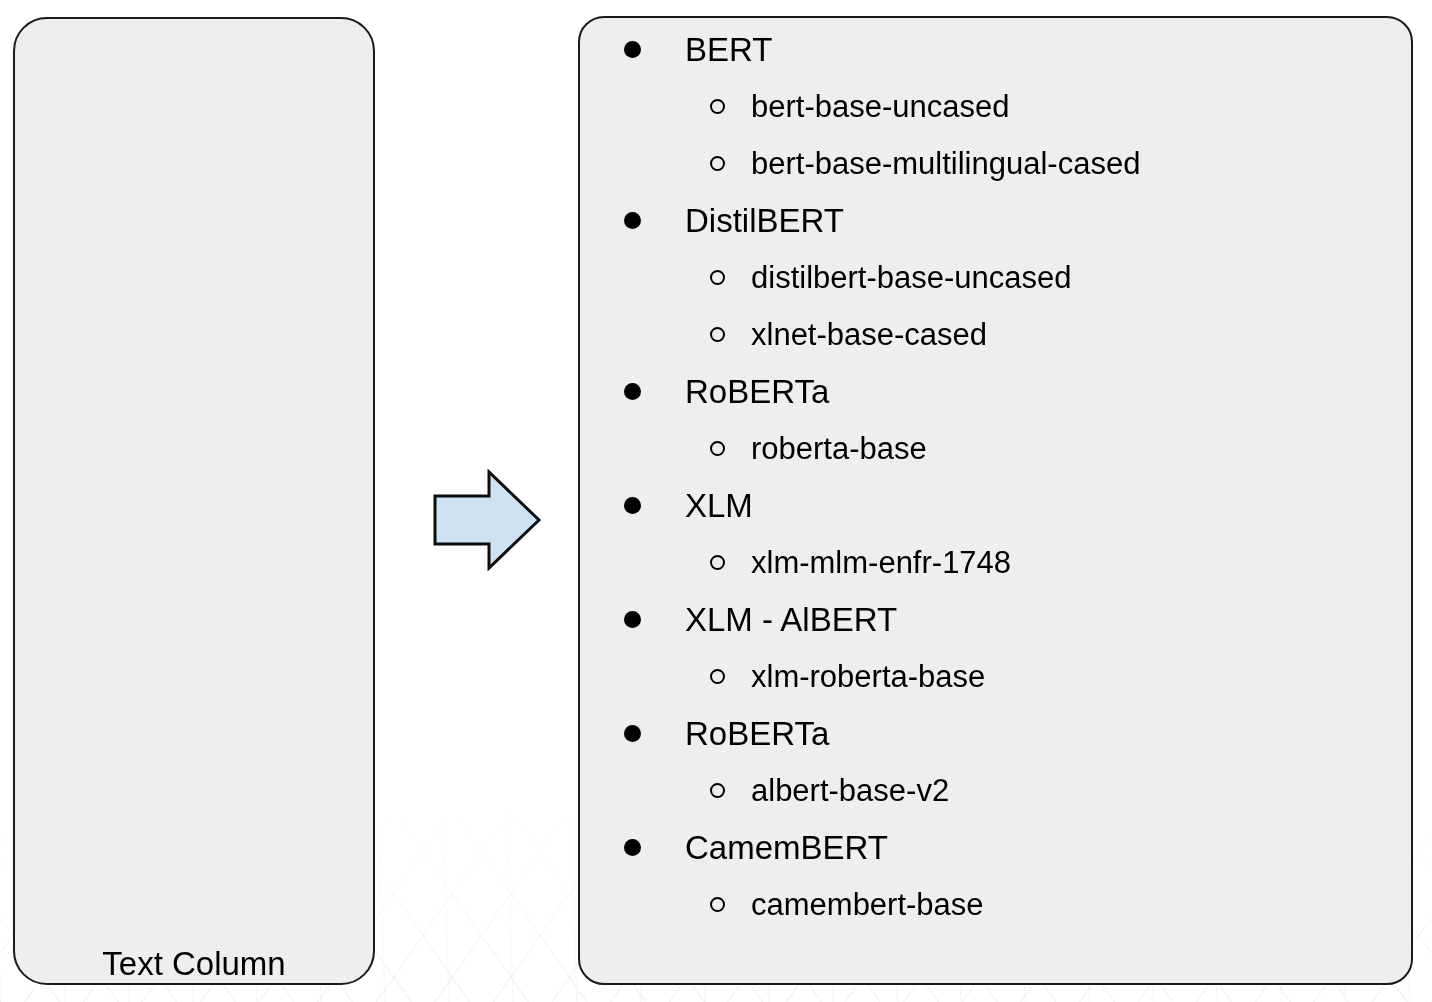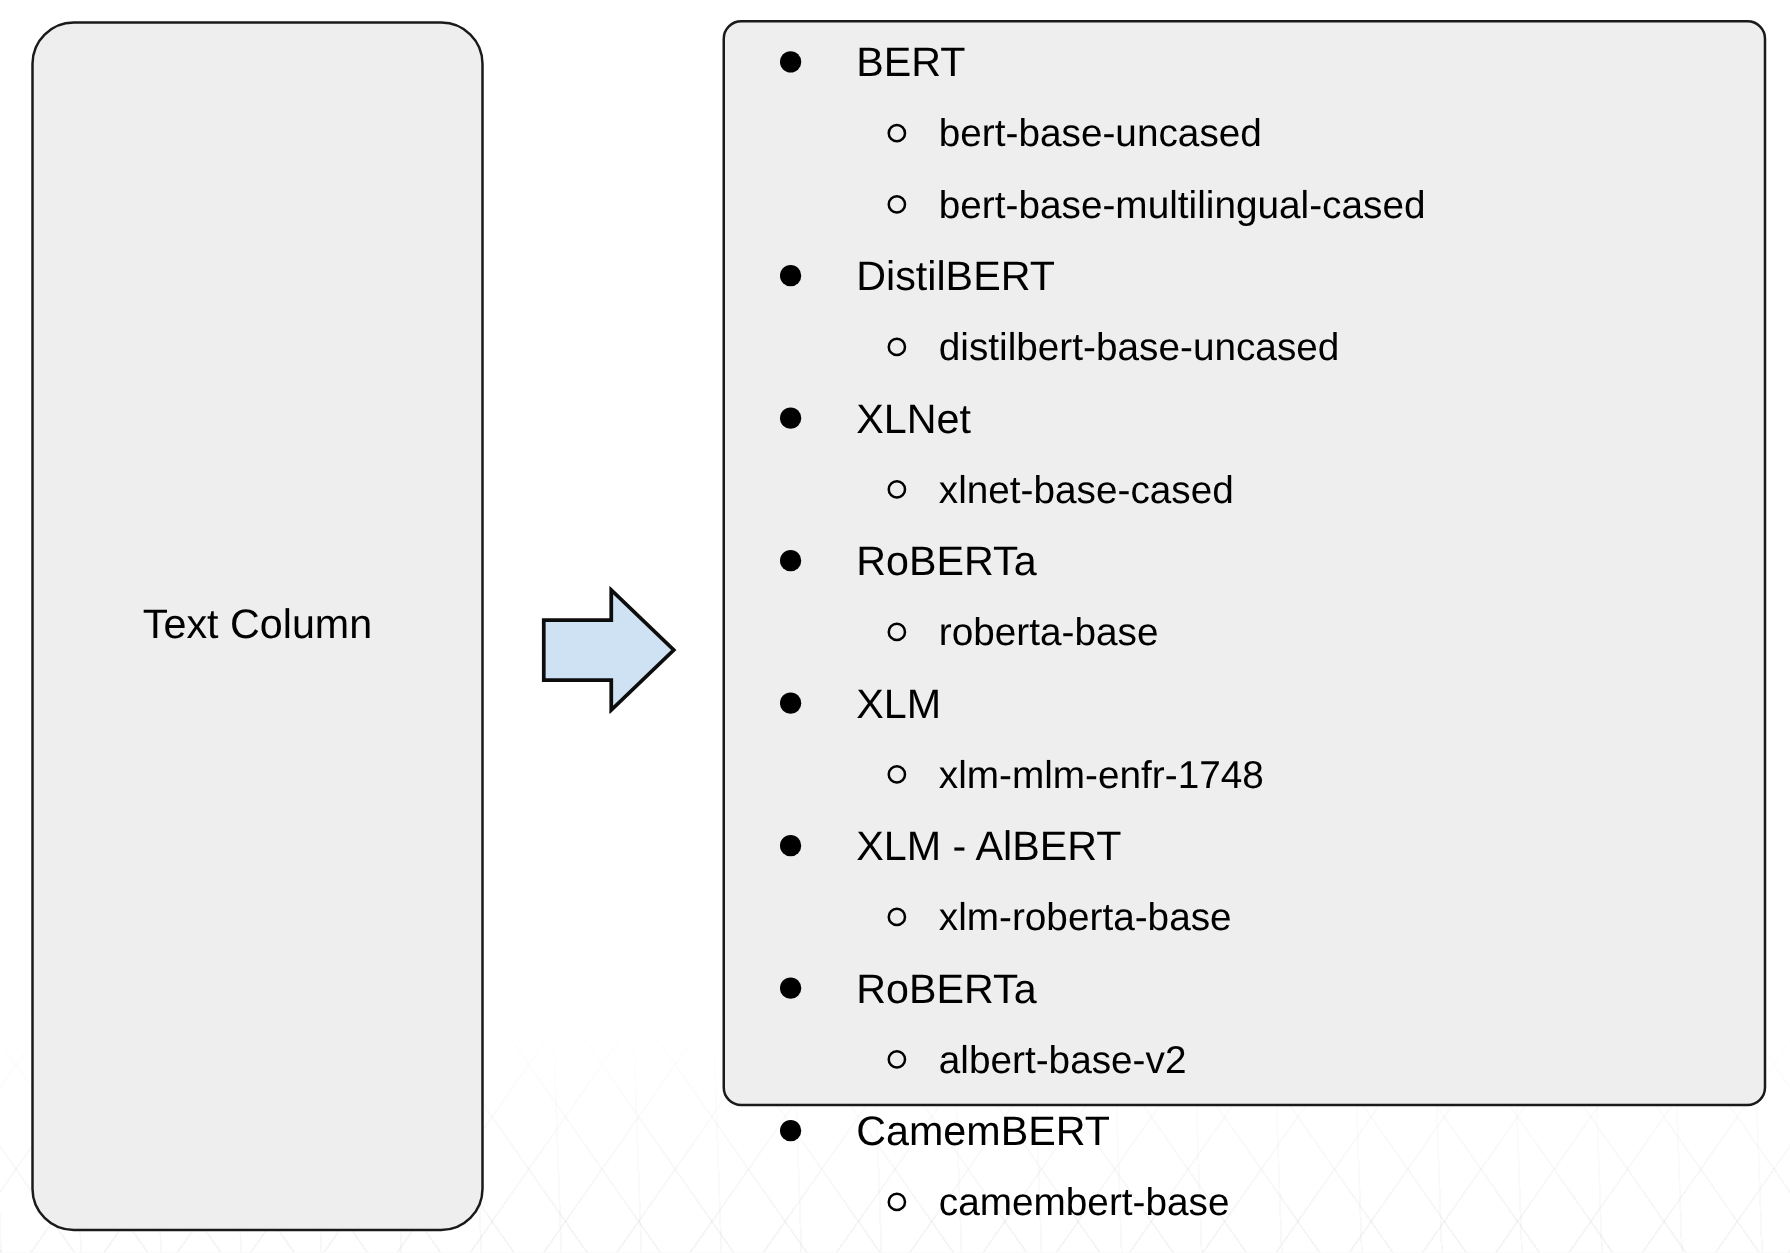--- a/index.html
+++ b/index.html
@@ -42,43 +42,42 @@
     box-sizing: border-box;
     z-index: 1;
   }
   .left-box {
     left: 13px;
     top: 17px;
     width: 362px;
     height: 968px;
     border-radius: 34px;
     display: flex;
-    align-items: center;
+    align-items: flex-end;
     justify-content: center;
-    margin-left: 12px;
   }
   .left-box .box-label {
     font-size: 33px;
     color: #000000;
     margin-top: -4px;
   }
   .arrow-svg {
     position: absolute;
     left: 433px;
     top: 469px;
     width: 109px;
     height: 102px;
     z-index: 1;
   }
   .right-box {
     left: 578px;
     top: 16px;
     width: 835px;
-    height: 869px;
-    border-radius: 15px;
+    height: 969px;
+    border-radius: 26px;
   }
   .model-list {
     list-style: none;
     margin: 0;
     padding: 3px 0 0 0;
   }
   .row {
     height: 57px;
     display: flex;
     align-items: center;
@@ -149,24 +148,20 @@
           <span class="label model-label">bert-base-multilingual-cased</span>
         </li>
         <li class="row family-row">
           <span class="bullet filled"></span>
           <span class="label family-label">DistilBERT</span>
         </li>
         <li class="row model-row">
           <span class="bullet hollow"></span>
           <span class="label model-label">distilbert-base-uncased</span>
         </li>
-        <li class="row family-row">
-          <span class="bullet filled"></span>
-          <span class="label family-label">XLNet</span>
-        </li>
         <li class="row model-row">
           <span class="bullet hollow"></span>
           <span class="label model-label">xlnet-base-cased</span>
         </li>
         <li class="row family-row">
           <span class="bullet filled"></span>
           <span class="label family-label">RoBERTa</span>
         </li>
         <li class="row model-row">
           <span class="bullet hollow"></span>

